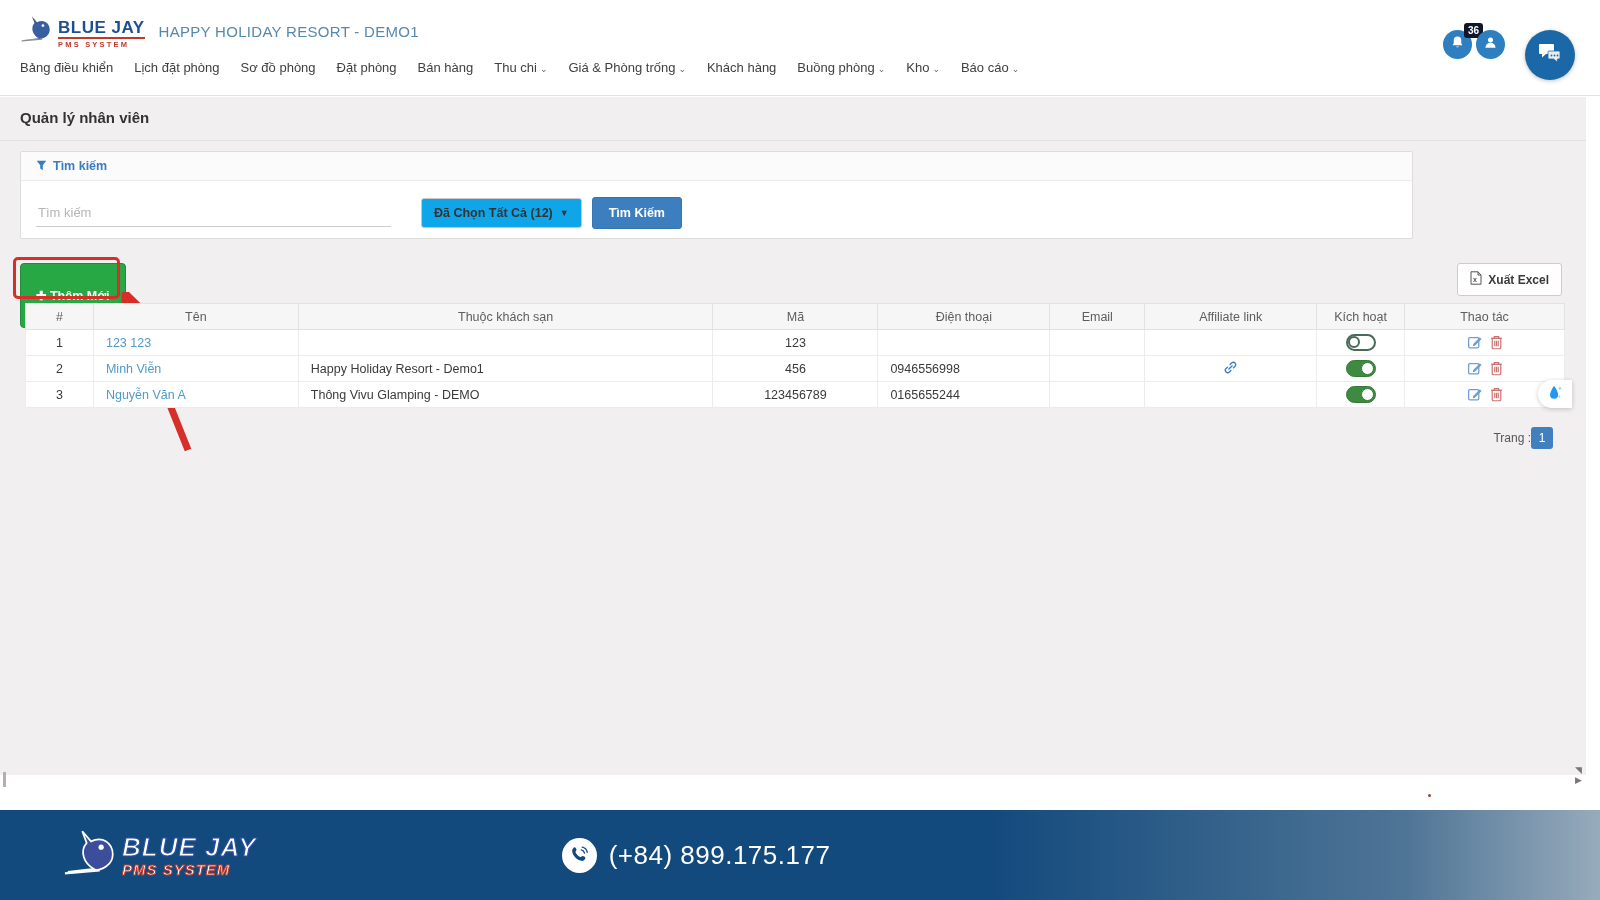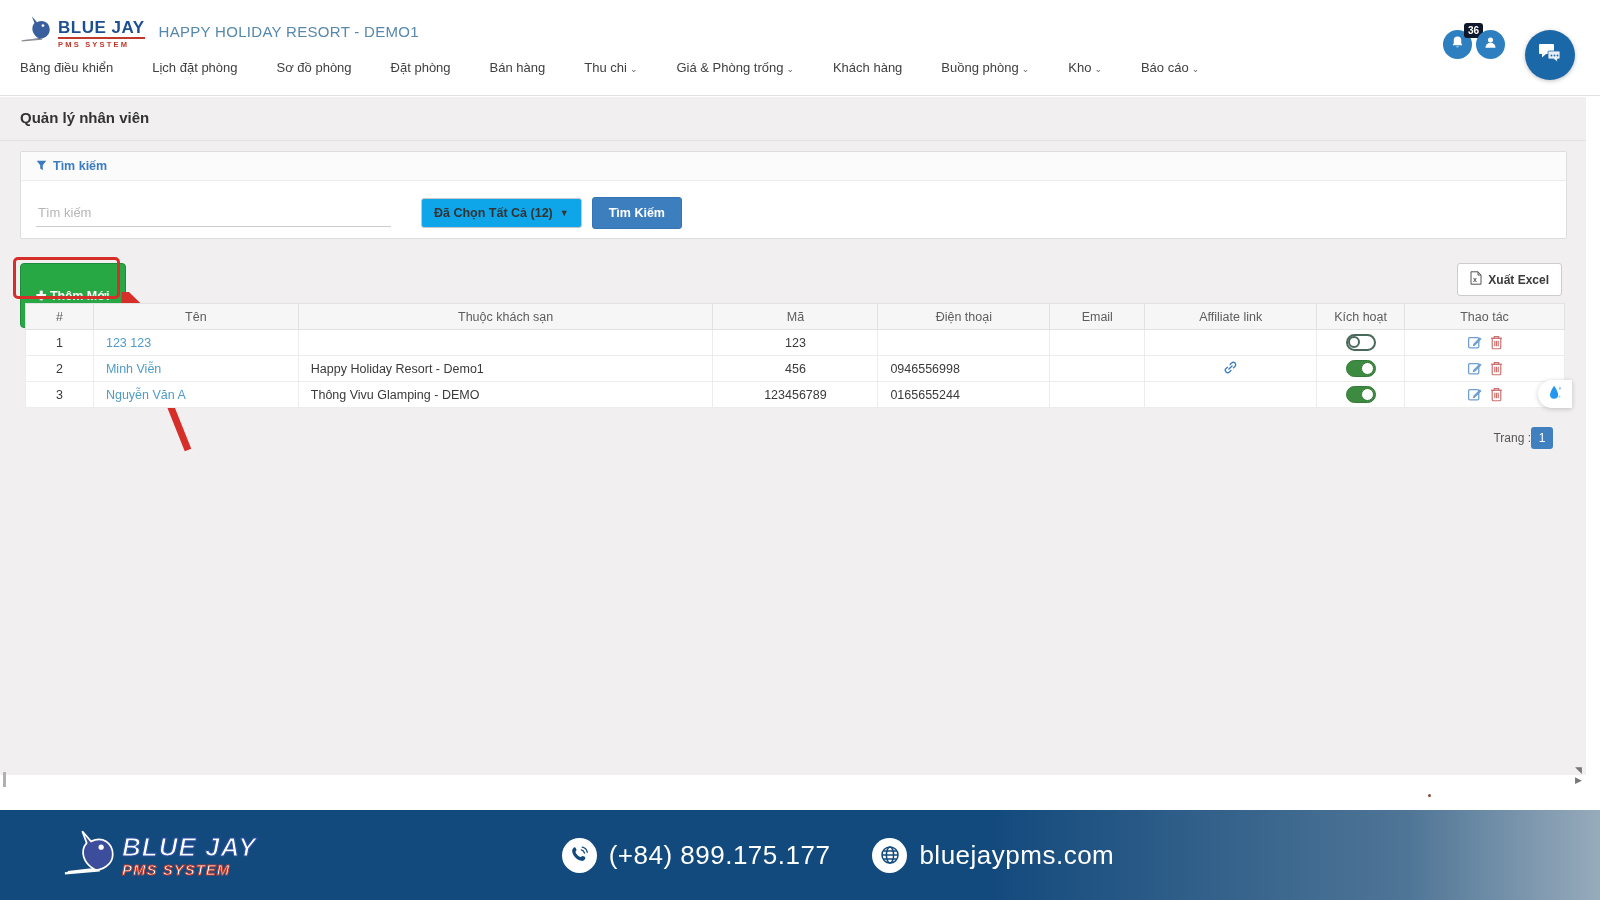--- a/index.html
+++ b/index.html
@@ -10,29 +10,29 @@
   .brand-row { display:flex; align-items:center; padding:14px 0 0 20px; }
   .logo-box { display:flex; align-items:flex-end; gap:4px; }
   .logo-text { line-height:1; }
   .logo-name { font-size:17px; font-weight:bold; color:#1d4f93; letter-spacing:.5px; border-bottom:2px solid #c0392b; padding-bottom:1px; }
   .logo-sub { font-size:7.5px; color:#c0392b; font-weight:bold; letter-spacing:2.2px; margin-top:2px; }
   .hotel-title { margin-left:14px; font-size:15px; color:#5688ad; letter-spacing:.3px; }
   .header-icons { position:absolute; top:30px; right:95px; display:flex; gap:4px; }
   .icon-circle { width:29px; height:29px; border-radius:50%; background:#2e7fc0; display:flex; align-items:center; justify-content:center; position:relative; cursor:pointer; }
   .badge { position:absolute; top:-7px; right:-11px; background:#0f172a; color:#fff; font-size:10px; font-weight:bold; padding:2px 4px; border-radius:3px; min-width:19px; text-align:center; }
   .chat-fab { position:absolute; top:30px; right:25px; width:50px; height:50px; border-radius:50%; background:#1a68a8; display:flex; align-items:center; justify-content:center; box-shadow:0 1px 4px rgba(0,0,0,.25); cursor:pointer; }
-  .main-nav { display:flex; gap:39px; padding:12px 0 0 20px; }
+  .main-nav { display:flex; gap:21px; padding:12px 0 0 20px; }
   .nav-item { font-size:13px; color:#404040; cursor:pointer; white-space:nowrap; }
   .nav-item .caret { font-size:9px; color:#666; margin-left:3px; }
 
   
   .content { position:absolute; top:97px; left:0; width:1586px; height:678px; background:#f1efef; }
   .page-title { font-size:15px; font-weight:600; color:#333; padding:12px 0 14px 20px; border-bottom:1px solid #e3e1e1; }
 
-  .search-card { position:absolute; left:20px; top:54px; width:1547px; height:88px; background:#fff; border:1px solid #ddd; border-radius:2px; }
+  .search-card { position:absolute; left:20px; top:54px; width:1393px; height:88px; background:#fff; border:1px solid #ddd; border-radius:2px; }
   .search-card-header { height:29px; background:#fbfbfb; border-bottom:1px solid #ececec; display:flex; align-items:center; padding-left:15px; gap:6px; }
   .search-card-title { color:#3a7cc1; font-size:12.5px; font-weight:bold; }
   .search-body { display:flex; align-items:center; padding:16px 15px 0 15px; }
   .search-input { width:355px; border:none; border-bottom:1px solid #ccc; background:transparent; font-size:13px; padding:6px 2px; color:#333; outline:none; font-family:"Liberation Sans", sans-serif; }
   .search-input::placeholder { color:#b5b5b5; }
   .filter-dropdown { margin-left:30px; background:#0ea5e9; border:1px solid #c8c8c8; border-radius:3px; font-size:12.5px; font-weight:600; color:#333; padding:7px 12px; cursor:pointer; display:flex; align-items:center; gap:7px; }
   .filter-dropdown .caret { font-size:9px; color:#333; }
   .btn-search { margin-left:10px; background:#3d7ebf; color:#fff; border:1px solid #3474b2; border-radius:3px; font-size:12.5px; font-weight:600; padding:8px 16px; cursor:pointer; font-family:"Liberation Sans", sans-serif; }
 
   .btn-add { position:absolute; left:20px; top:166px; background:#28a745; color:#fff; border:1px solid #1f8b3d; border-radius:4px; font-size:12.5px; font-weight:bold; padding:24px 15px; cursor:pointer; font-family:"Liberation Sans", sans-serif; }
@@ -349,23 +349,13 @@
   </div>
   <div class="f-contact phone">
     <div class="f-circle">
       <svg width="22" height="22" viewBox="0 0 24 24">
           <path fill="#134a7d" d="M7.2 3.5c1 0 2.1 2 2.1 3 0 .9-1.1 1.5-1.1 2.1 0 1.5 4.2 5.7 5.7 5.7.6 0 1.2-1.1 2.1-1.1 1 0 3 1.1 3 2.1s-1.6 3.2-3.2 3.2C10.3 18.5 4.5 12.7 4.5 7.2 4.5 5.6 6.2 3.5 7.2 3.5z"></path>
           <path stroke="#134a7d" fill="none" stroke-width="1.4" stroke-linecap="round" d="M14.5 6.5a4.5 4.5 0 0 1 3.5 3.5M15.5 3.5a7 7 0 0 1 5.5 5.5"></path>
         </svg>
     </div>
     <span class="f-contact-text">(+84) 899.175.177</span>
   </div>
-  <div class="f-contact web">
-    <div class="f-circle">
-      <svg width="24" height="24" viewBox="0 0 24 24" stroke="#134a7d" fill="none" stroke-width="1.5">
-          <circle cx="12" cy="12" r="8"></circle>
-          <ellipse cx="12" cy="12" rx="3.6" ry="8"></ellipse>
-          <path d="M4 12h16M5.3 8h13.4M5.3 16h13.4"></path>
-        </svg>
-    </div>
-    <span class="f-contact-text">bluejaypms.com</span>
-  </div>
 </div>
 
 </body></html>

